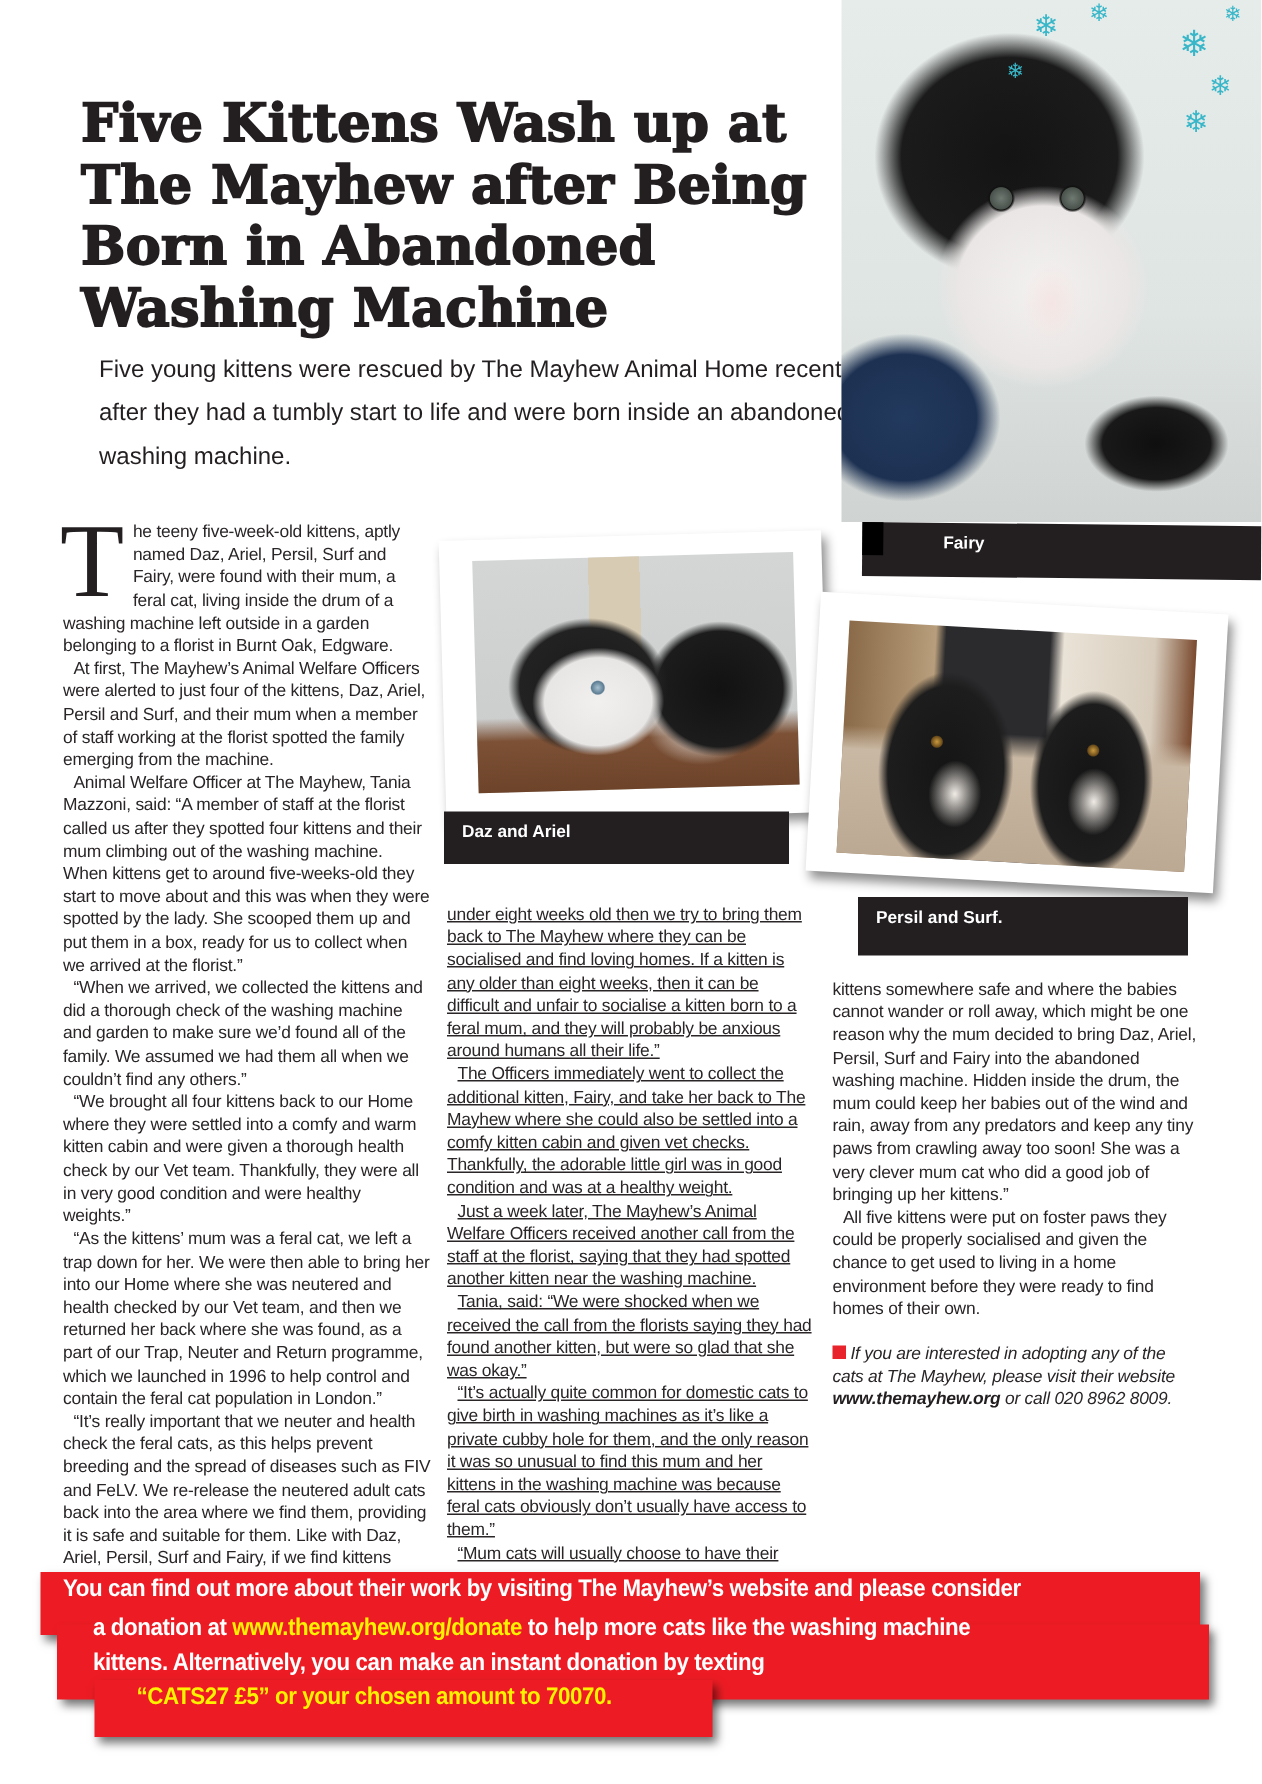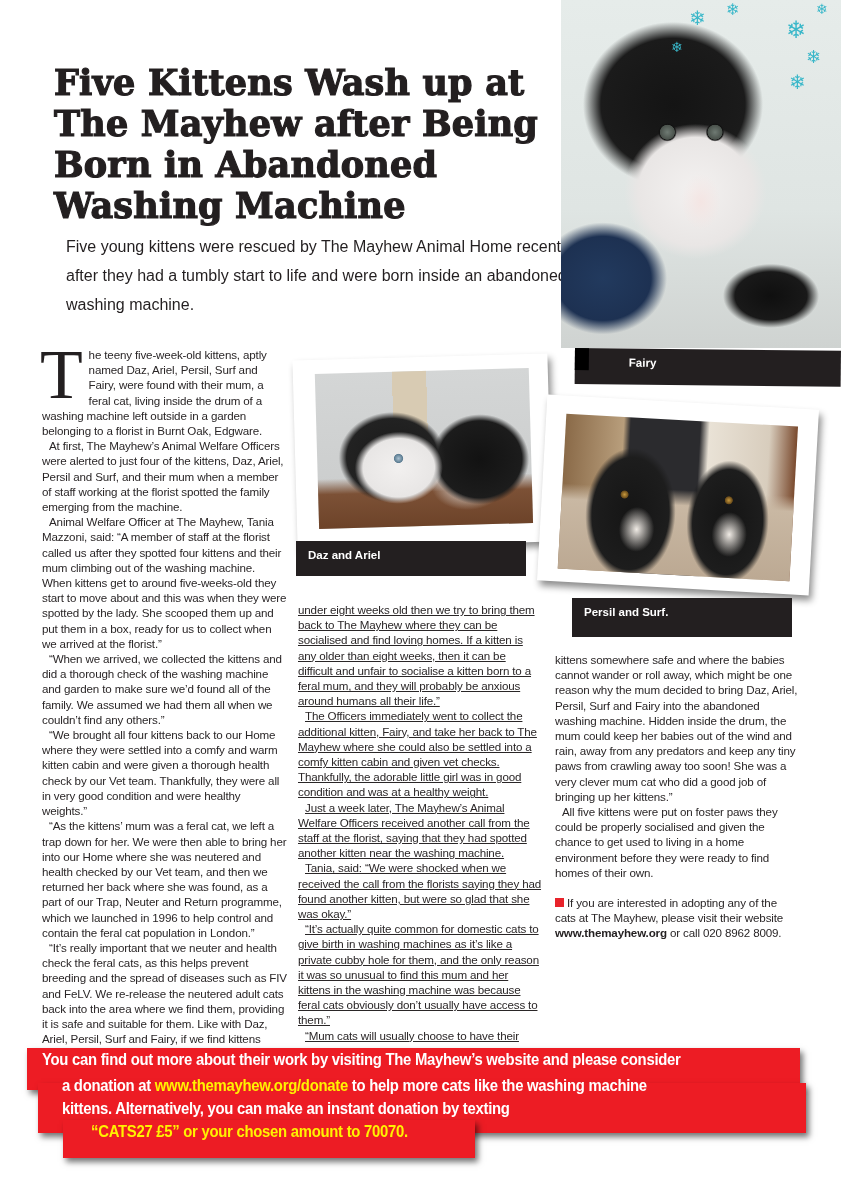--- a/index.html
+++ b/index.html
@@ -6,21 +6,21 @@
   body { width: 841px; height: 1189px; background: #ffffff; position: relative; overflow: hidden; font-family: "Liberation Sans", sans-serif; color: #231f20; }
   .headline { position: absolute; left: 40px; top: 48px; width: 500px; margin: 14px; font-family: "DejaVu Serif", serif; font-weight: 900; font-size: 35px; line-height: 41px; letter-spacing: 0.2px; color: #231f20; -webkit-text-stroke: 1.2px #231f20; }
   .standfirst { position: absolute; left: 52px; top: 218px; width: 520px; margin: 14px; font-size: 16px; line-height: 29px; color: #231f20; }
   .col { position: absolute; font-family: "Liberation Sans", sans-serif; font-size: 11.6px; line-height: 15.2px; color: #2a2627; letter-spacing: -0.15px; }
   .col p { margin: 0; text-indent: 7px; }
   .col p.noindent { text-indent: 0; }
   .col1 { left: 42px; top: 347px; width: 245px; }
   .col2 { left: 298px; top: 602px; width: 245px; text-decoration: underline; }
   .col3 { left: 555px; top: 652px; width: 245px; }
   .dropcap { float: left; font-family: "Liberation Serif", serif; font-size: 70px; line-height: 52px; margin: 2px 6px 0 -2px; height: 54px; color: #231f20; }
-  .footnote { margin-top: 15px !important; text-indent: 0 !important; }
+  .footnote { margin-top: 15px !important; text-indent: 0 !important; font-style: italic; }
   .red-square { display: inline-block; width: 9px; height: 9px; background: #e8232b; margin-right: 3px; vertical-align: 0; }
   .bold-link { font-weight: bold; color: #231f20; }
   
   .hero { position: absolute; left: 561px; top: 0; width: 280px; height: 348px; overflow: hidden;
     background:
       radial-gradient(ellipse 28px 40px at 50% 58%, #f4e5e3 0%, rgba(244,229,227,0) 70%),
       radial-gradient(circle 13px at 38% 38%, #6f7a73 0%, #4a524c 55%, #111 60%, rgba(0,0,0,0) 72%),
       radial-gradient(circle 13px at 55% 38%, #6f7a73 0%, #4a524c 55%, #111 60%, rgba(0,0,0,0) 72%),
       radial-gradient(ellipse 95px 90px at 48% 55%, #f3f1f0 0%, #e9e6e5 60%, rgba(233,230,229,0) 75%),
       radial-gradient(ellipse 120px 110px at 40% 30%, #141414 0%, #1b1b1b 60%, rgba(27,27,27,0) 75%),

